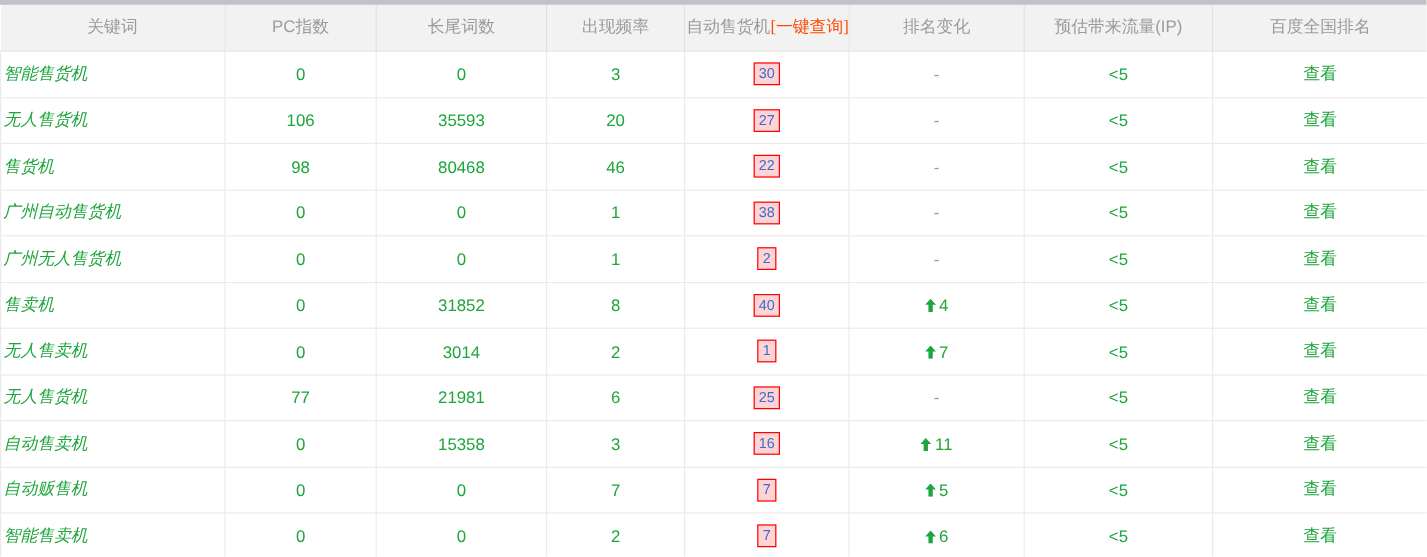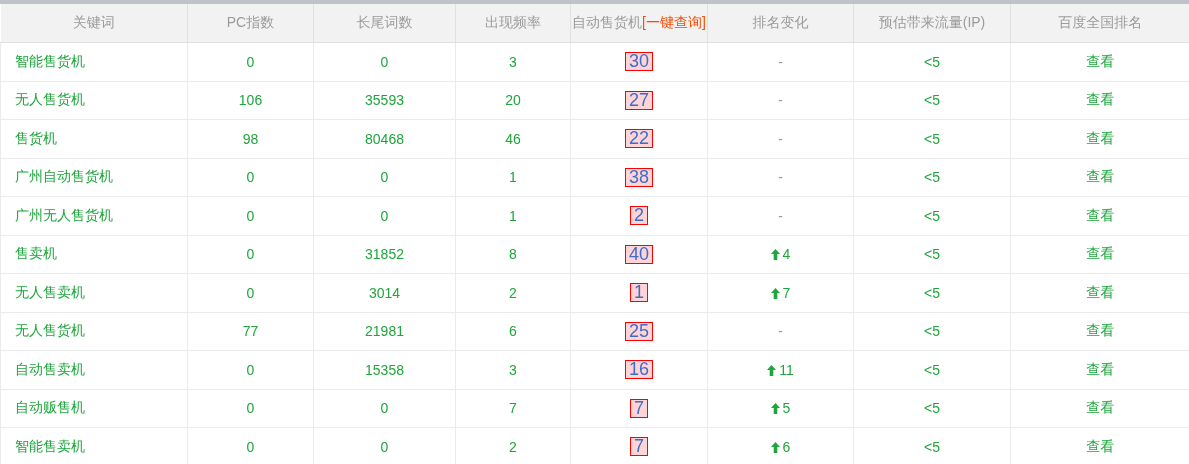--- a/index.html
+++ b/index.html
@@ -17,30 +17,30 @@
     border-bottom:1px solid var(--header-border);
     white-space:nowrap;overflow:hidden;
   }
   th:last-child{border-right:none;}
   td{
     height:38.5px;box-sizing:border-box;text-align:center;font-size:14px;
     border:1px solid var(--border);white-space:nowrap;overflow:hidden;
     background:#fff;vertical-align:middle;
   }
   td:last-child{border-right:none;margin-left:24px;}
-  td.kw{text-align:left;padding-left:14px;}
+  td.kw{text-align:left;padding-left:2px;font-style:italic;}
   .kwlink{color:var(--green);text-decoration:none;cursor:pointer;}
   .num{color:var(--green);}
   .dash{color:var(--dash);font-size:14px;}
   .badge{
     display:inline-block;color:var(--badge-text);background:var(--badge-bg);
     border:1px solid var(--badge-border);padding:0 3px;min-width:8px;
-    font-size:18px;line-height:17px;text-decoration:none;cursor:pointer;
+    font-size:12px;line-height:17px;text-decoration:none;cursor:pointer;
   }
-  .hlink{color:var(--link-red);cursor:pointer;}
+  .hlink{color:var(--link-red);cursor:pointer;font-family:Liberation Serif, serif;}
   .chg{color:var(--green);margin-left:3px;}
   .arrow{display:inline-block;}
   .arrow svg{vertical-align:-1px;}
   .arrow svg path{fill:var(--green);}
   .view{color:var(--green);text-decoration:none;cursor:pointer;}
 </style>
 </head>
 <body>
 
 <div class="page">

